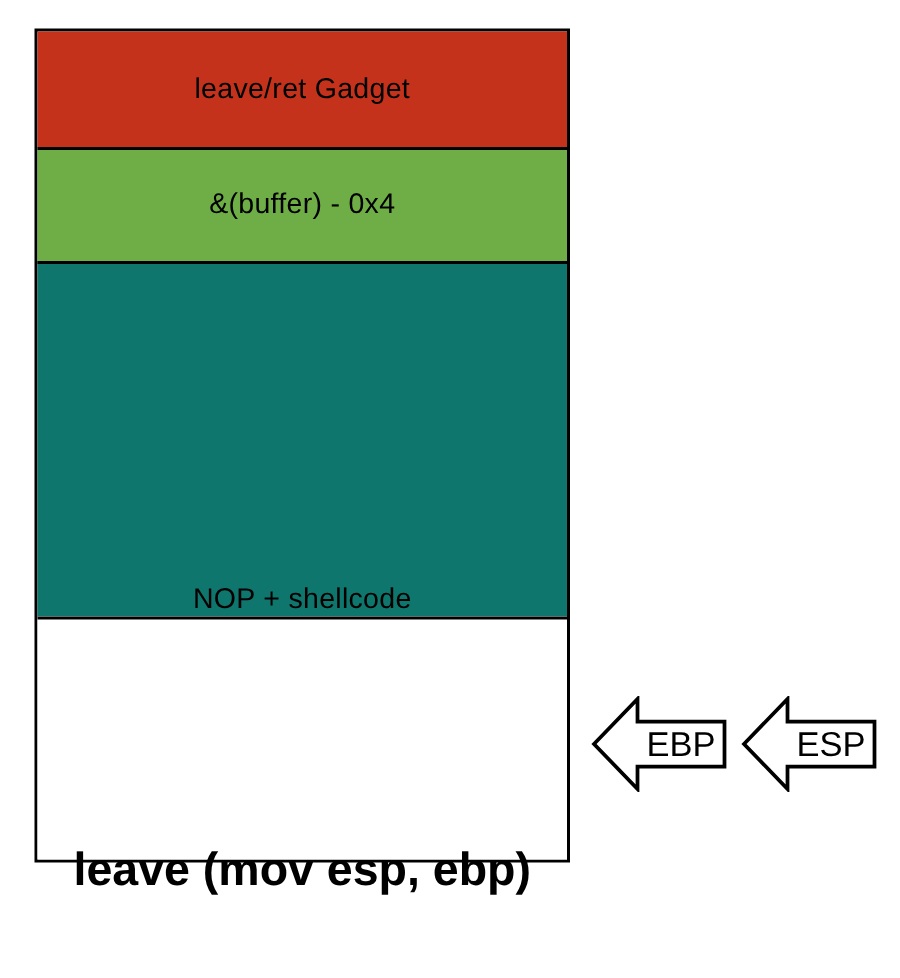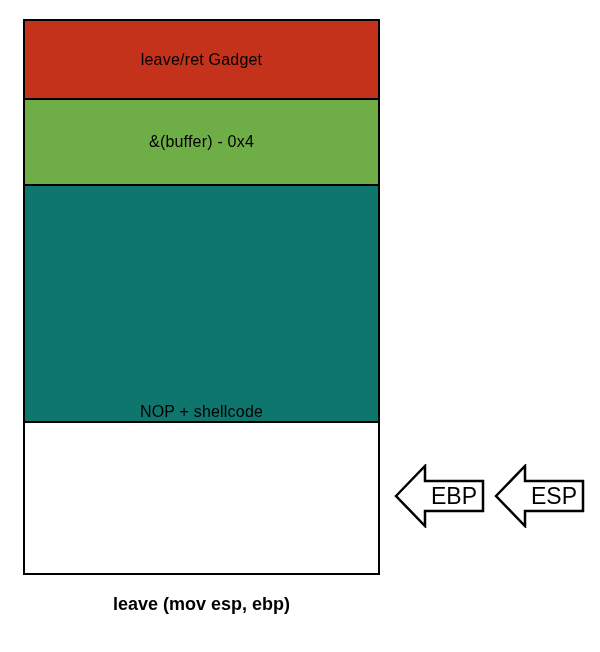--- a/index.html
+++ b/index.html
@@ -22,49 +22,49 @@
     box-sizing: border-box;
     display: flex;
     flex-direction: column;
     background: #ffffff;
   }
   .cell {
     box-sizing: border-box;
     display: flex;
     align-items: center;
     justify-content: center;
-    font-size: 16px;
+    font-size: 19px;
     letter-spacing: 0.2px;
   }
   .cell + .cell { border-top: 2.5px solid #000000; }
   .cell-gadget { height: 77px; background: #c5321b; }
-  .cell-buffer { height: 86px; background: #6fae46; }
+  .cell-buffer { height: 76px; background: #6fae46; }
   .cell-nop    { height: 237px; background: #0f766e; align-items: flex-end; }
   .cell-dummy  { height: 82px; background: #ffffff; }
   .cell-empty  { flex: 1; background: #ffffff; }
   .arrow {
     position: absolute;
     top: 464px;
     width: 92px;
     height: 64px;
   }
   .arrow-ebp { left: 394px; }
   .arrow-esp { left: 494px; }
   .arrow text {
     font-family: "Liberation Sans", sans-serif;
     font-size: 23px;
     fill: #000000;
   }
   .caption {
     position: absolute;
     left: 23px;
-    top: 594px;
+    top: 562px;
     width: 357px;
     text-align: center;
-    font-size: 18px;
+    font-size: 31px;
     font-weight: bold;
     white-space: nowrap;
   }
 </style>
 </head>
 <body>
 
 <div class="canvas">
 
   <div class="stack">

